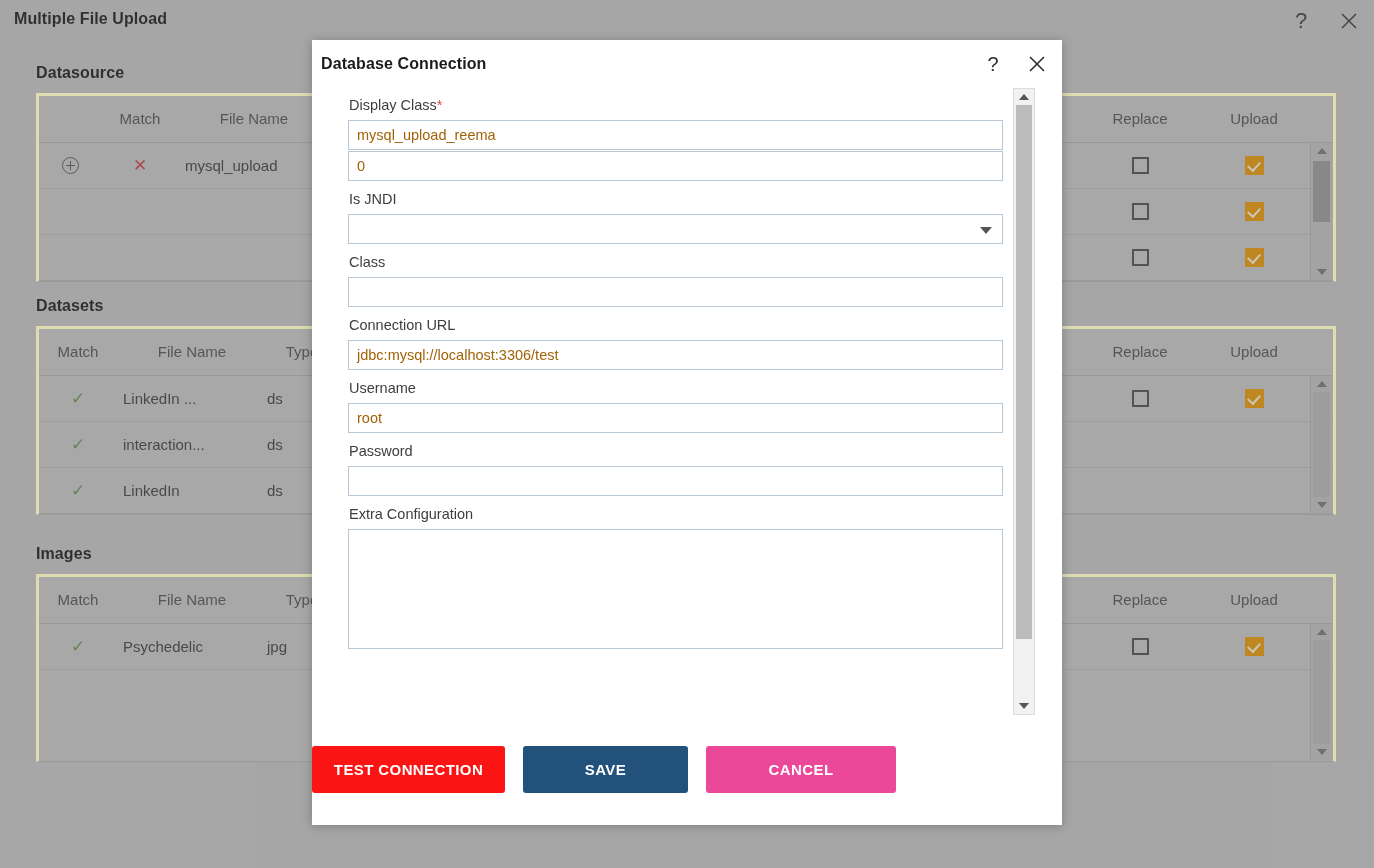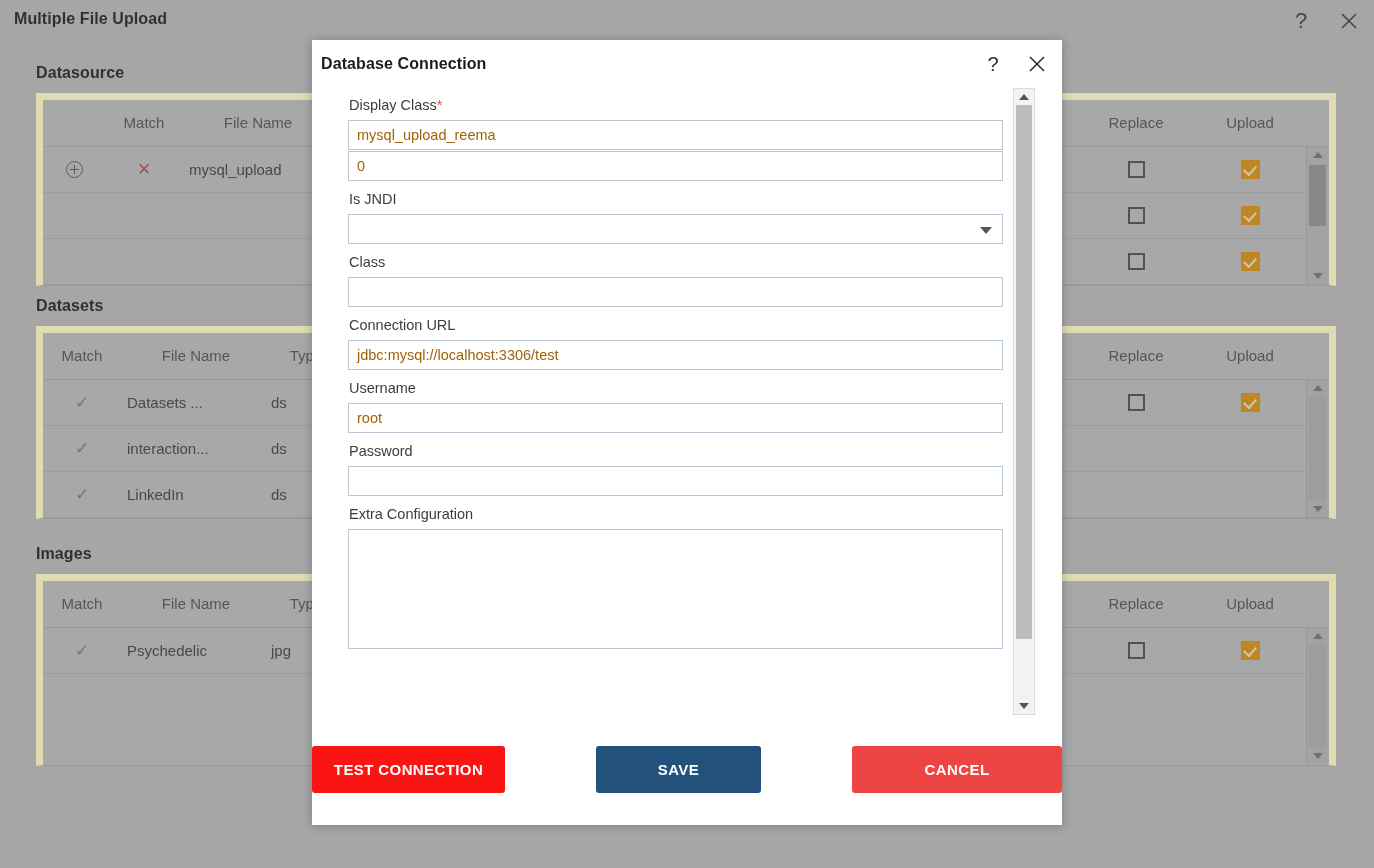--- a/index.html
+++ b/index.html
@@ -31,21 +31,21 @@
   .win-ctrls .ico.close svg { display: block; }
 
   .section { position: absolute; left: 36px; width: 1300px; }
   .section-title {
     font-size: 16px; font-weight: bold; color: #1b1b1b;
     margin-bottom: 11px; letter-spacing: .1px;
   }
 
   .tbl-wrap {
     position: relative;
-    border: 7px solid #fef9c3;
+    border: 3px solid #fef9c3;
     border-bottom: 1px solid #a3a3a3;
     background: #fef9c3;
   }
   table.grid { width: 100%; border-collapse: collapse; table-layout: fixed; }
   table.grid th {
     height: 46px; font-size: 15px; font-weight: normal;
     color: #4d4d4d; text-align: center;
     border-bottom: 1px solid #a3a3a3;
     background: #b7b7b7;
   }
@@ -179,32 +179,32 @@
   }
   .form-vsb .arw { width: 100%; height: 16px; display:flex; align-items:center; justify-content:center; }
   .form-vsb .arw span { width:0; height:0; border-left:5px solid transparent; border-right:5px solid transparent; }
   .form-vsb .arw.up span { border-bottom: 6px solid #555; }
   .form-vsb .arw.down span { border-top: 6px solid #555; }
   .form-vsb .track { flex:1; width:100%; position: relative; }
   .form-vsb .thumb { position:absolute; left:2px; right:2px; top:0; height: 90%; background:#bcbcbc; }
 
   .modal-foot {
     flex: 0 0 110px; display: flex; align-items: center;
-    justify-content: space-between; gap: 18px; padding-bottom: 2px;
+    justify-content: flex-start; gap: 18px; padding-bottom: 2px;
   }
   .btn {
     border: none; border-radius: 3px; color: #fff;
     font-family: "Liberation Sans", sans-serif;
     font-size: 15px; font-weight: bold; letter-spacing: .4px;
     height: 47px; cursor: pointer;
     display: flex; align-items: center; justify-content: center;
   }
   .btn-test   { background: #fa1414; width: 193px; }
   .btn-save   { background: #22527c; width: 165px; }
-  .btn-cancel { background: #ef4444; width: 210px; }
+  .btn-cancel { background: #ec4899; width: 190px; }
 </style>
 </head>
 <body>
 
 <div class="page-root">
 
   <div class="page-title">Multiple File Upload</div>
 
   <div class="win-ctrls">
     <div class="ico help">?</div>
@@ -304,21 +304,21 @@
             <th>Type</th>
             <th></th>
             <th>Replace</th>
             <th>Upload</th>
             <th></th>
           </tr>
         </thead>
         <tbody>
           <tr>
             <td><span class="chk-mark">✓</span></td>
-            <td style="text-align:left;padding-left:6px;">Datasets ...</td>
+            <td style="text-align:left;padding-left:6px;">LinkedIn ...</td>
             <td style="text-align:left;">ds</td>
             <td></td>
             <td><span class="cb-empty"></span></td>
             <td><span class="cb-checked"></span></td>
             <td></td>
           </tr>
           <tr>
             <td><span class="chk-mark">✓</span></td>
             <td style="text-align:left;padding-left:6px;">interaction...</td>
             <td style="text-align:left;">ds</td>

